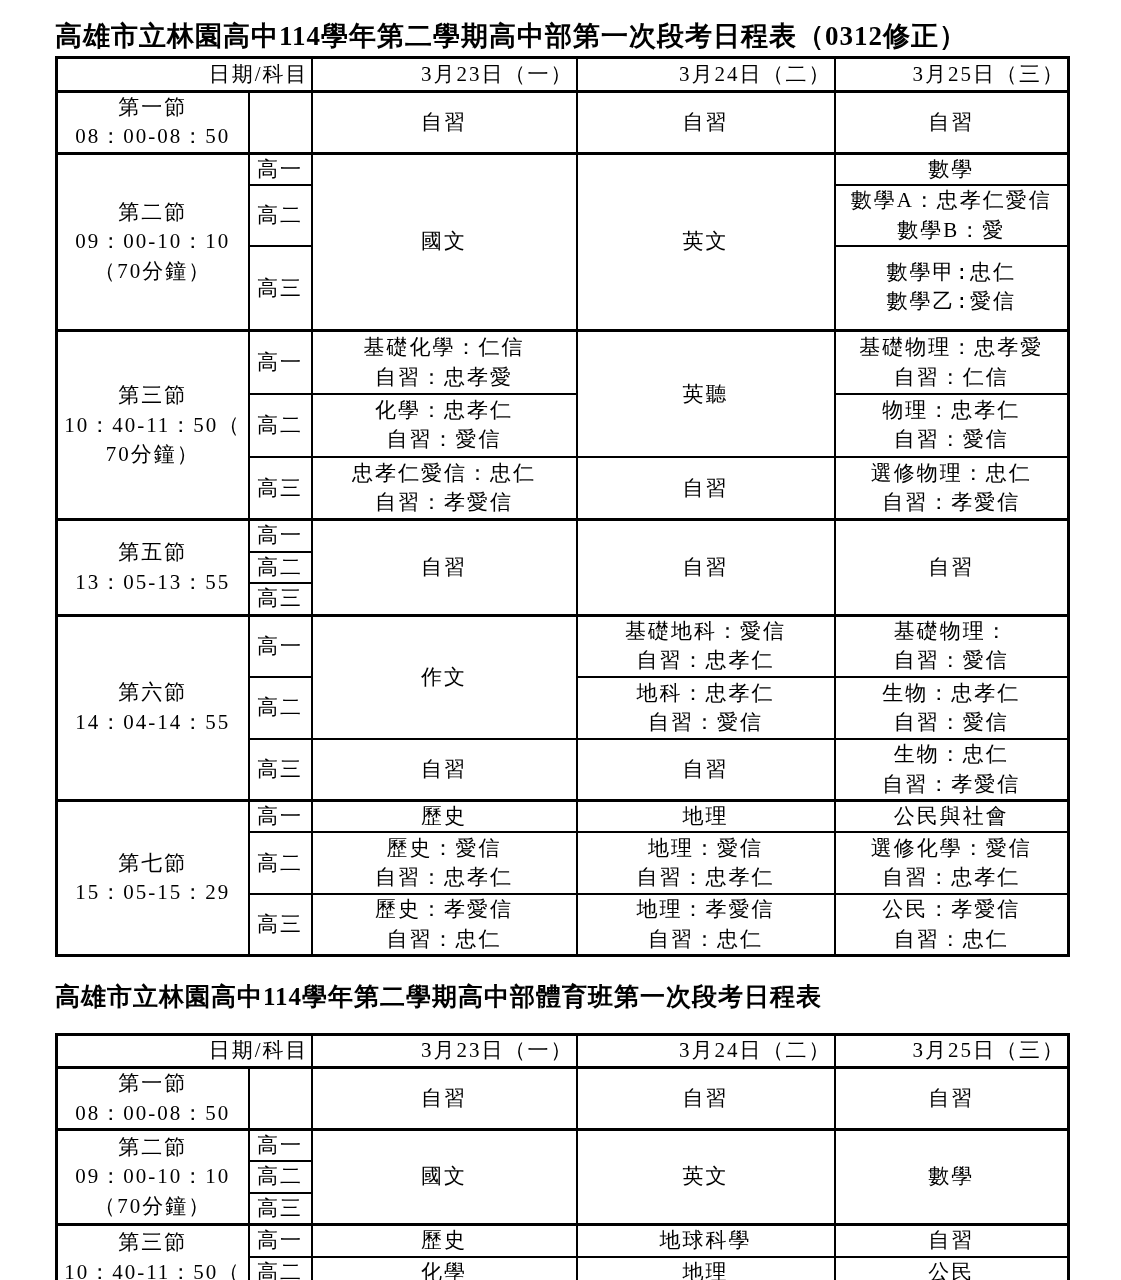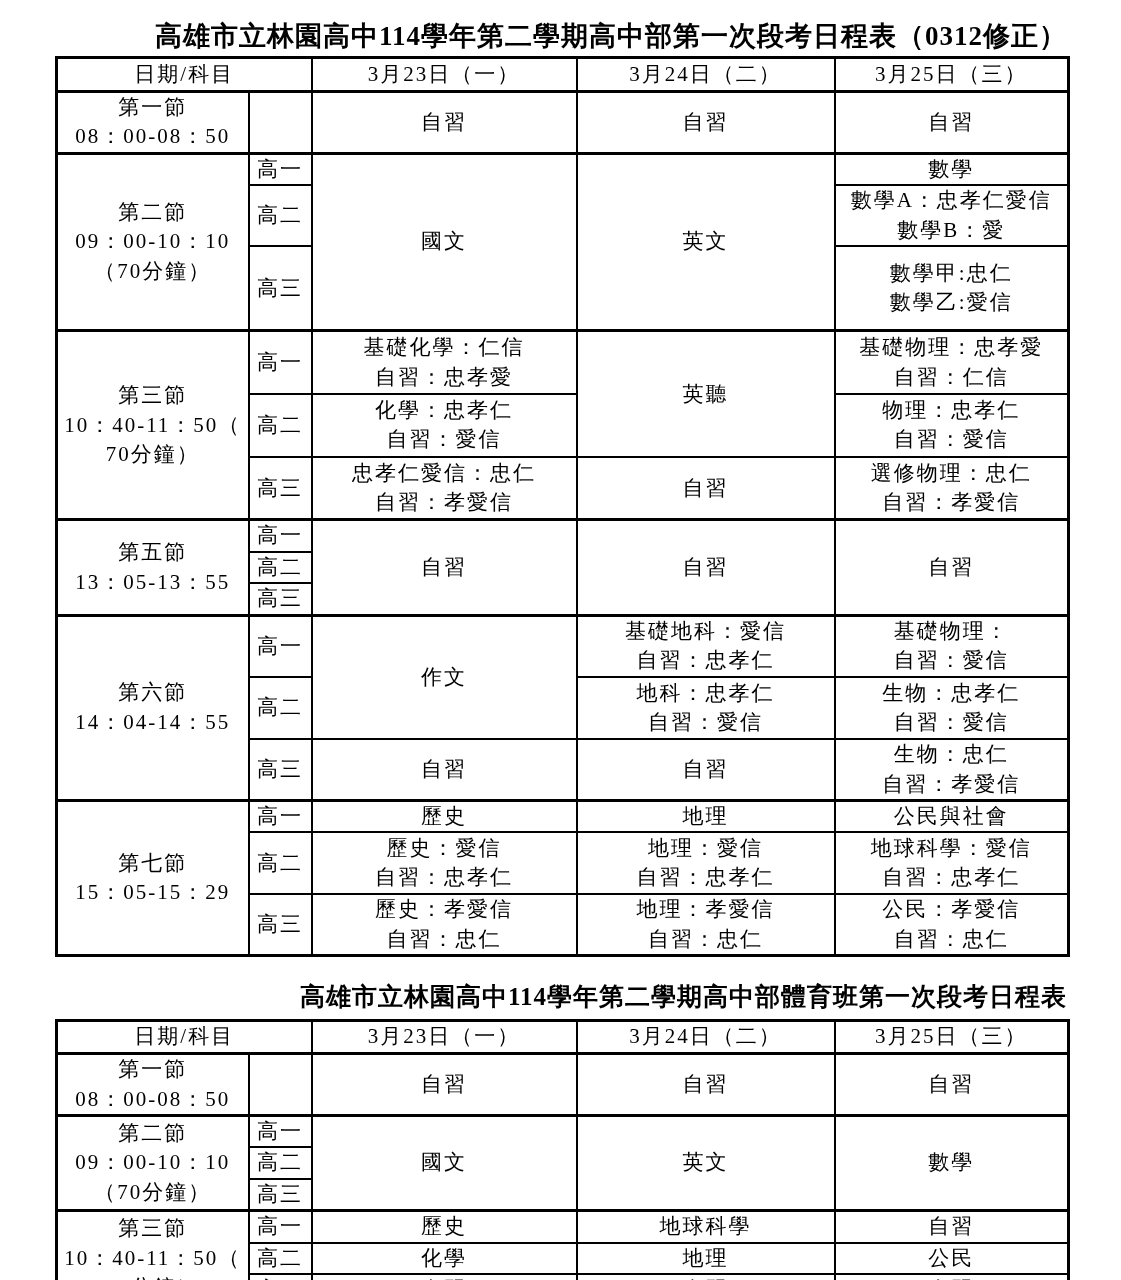--- a/index.html
+++ b/index.html
@@ -5,43 +5,43 @@
   html,body{margin:0;padding:0;background:#ffffff;}
   body{
     width:1121px;height:1280px;
     font-family:"Liberation Serif","DejaVu Serif",serif;
     color:#000;
     -webkit-font-smoothing:antialiased;
   }
   .doc{padding-top:20px;}
   .title{
     width:1012px;margin:0 0 4px 55px;
-    text-align:right;font-weight:bold;
+    text-align:left;font-weight:bold;
     font-size:27px;line-height:32px;
     letter-spacing:1px;
     white-space:nowrap;
   }
-  .title.t2{font-size:25px;margin-top:24px;margin-bottom:6px;}
+  .title.t2{font-size:25px;margin-top:24px;margin-bottom:20px;}
   table.sched{
     border-collapse:collapse;table-layout:fixed;
     width:1012px;margin-left:55px;
     border:3px solid #000;
   }
   table.sched td{
     border:2px solid #000;
     text-align:center;vertical-align:middle;
     font-size:21px;line-height:1.4;
     letter-spacing:2px;
     white-space:pre-line;
     padding:0 2px;
     overflow:hidden;
   }
-  tr.hdr td{border-bottom:3px solid #000;font-size:21px;}
+  tr.hdr td{border-bottom:3px solid #000;font-size:21px;text-align:right;}
   tr.gs td{border-top:3px solid #000;}
-  td.lh2{line-height:1.9;}
+  td.lh2{line-height:1.9;font-family:Liberation Mono, monospace;}
   
   tr.r28{height:28px} tr.r29{height:29px} tr.r30{height:30px}
   tr.r32{height:32px} tr.r33{height:33px} tr.r34{height:34px}
   tr.r57{height:57px} tr.r58{height:58px} tr.r60{height:60px}
   tr.r62{height:62px} tr.r63{height:63px} tr.r85{height:85px}
 </style>
 </head>
 <body>
 
 <div class="doc">
@@ -167,21 +167,21 @@
       <td>歷史</td>
       <td>地理</td>
       <td>公民與社會</td>
     </tr>
     <tr class="r62">
       <td>高二</td>
       <td>歷史：愛信
 自習：忠孝仁</td>
       <td>地理：愛信
 自習：忠孝仁</td>
-      <td>地球科學：愛信
+      <td>選修化學：愛信
 自習：忠孝仁</td>
     </tr>
     <tr class="r60">
       <td>高三</td>
       <td>歷史：孝愛信
 自習：忠仁</td>
       <td>地理：孝愛信
 自習：忠仁</td>
       <td>公民：孝愛信
 自習：忠仁</td>

